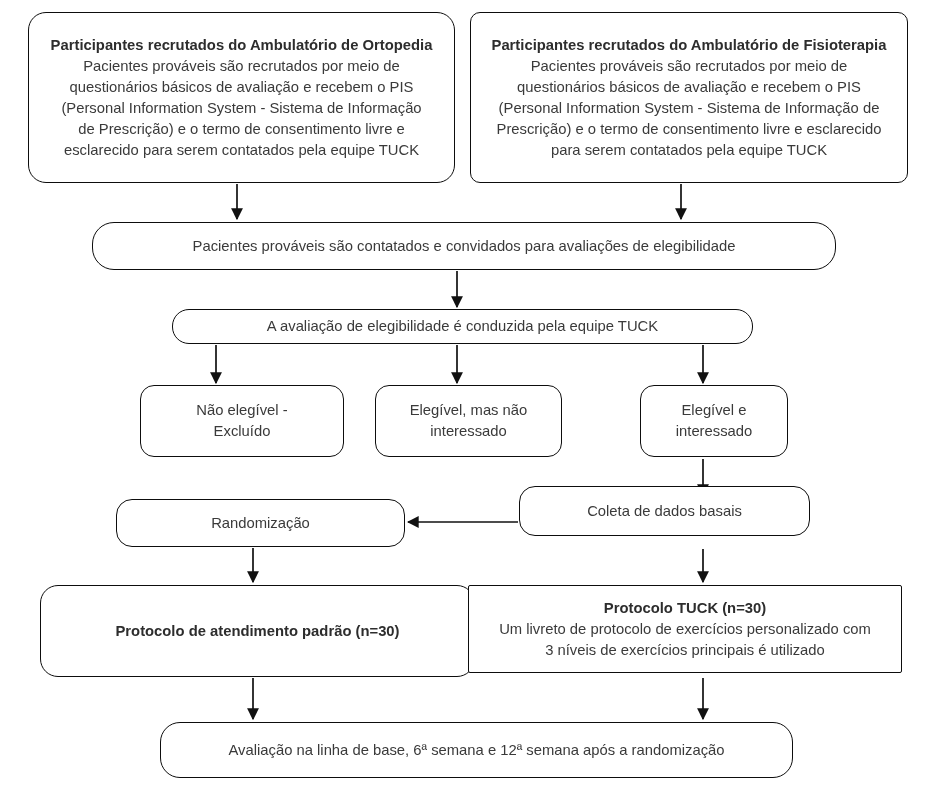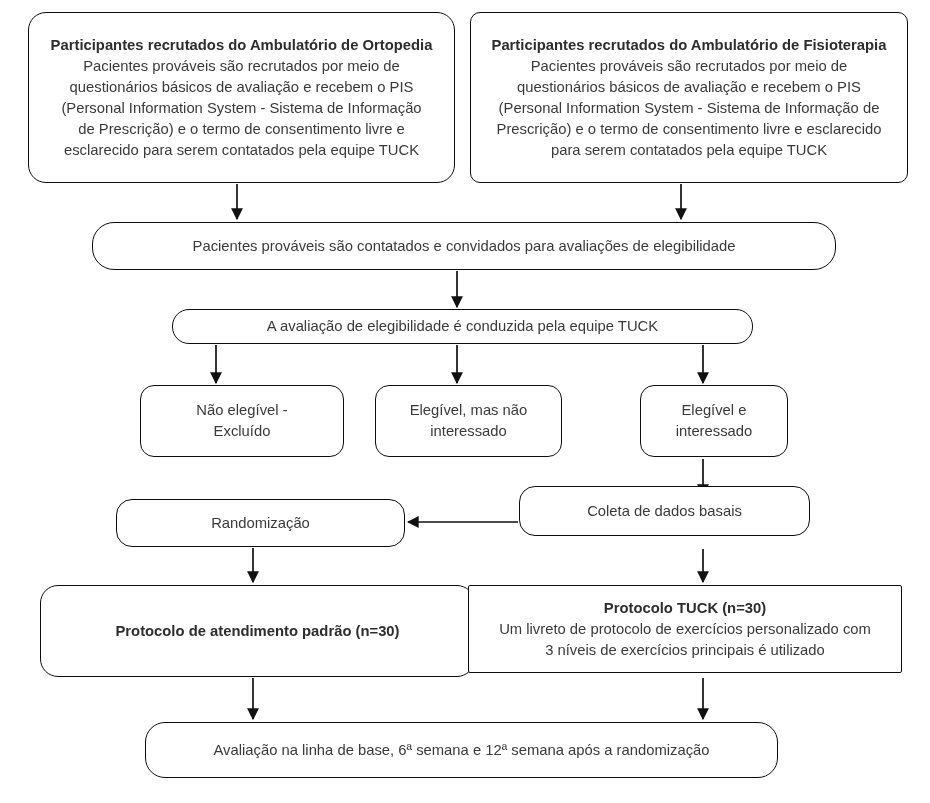--- a/index.html
+++ b/index.html
@@ -129,17 +129,17 @@
   <div class="node" style="left:20px; top:585px; width:435px; height:92px; border-radius:18px;margin-left:20px;">
     <div class="title">Protocolo de atendimento padrão (n=30)</div>
   </div>
 
   <div class="node" style="left:468px; top:585px; width:434px; height:88px; border-radius:2px;">
     <div class="title">Protocolo TUCK (n=30)</div>
     <div class="body">Um livreto de protocolo de exercícios personalizado com
 3 níveis de exercícios principais é utilizado</div>
   </div>
 
-  <div class="node" style="left:145px; top:722px; width:633px; height:56px; border-radius:20px;">
+  <div class="node" style="left:160px; top:722px; width:633px; height:56px; border-radius:20px;">
     <div class="label">Avaliação na linha de base, 6ª semana e 12ª semana após a randomização</div>
   </div>
 
 </div>
 
 </body></html>

